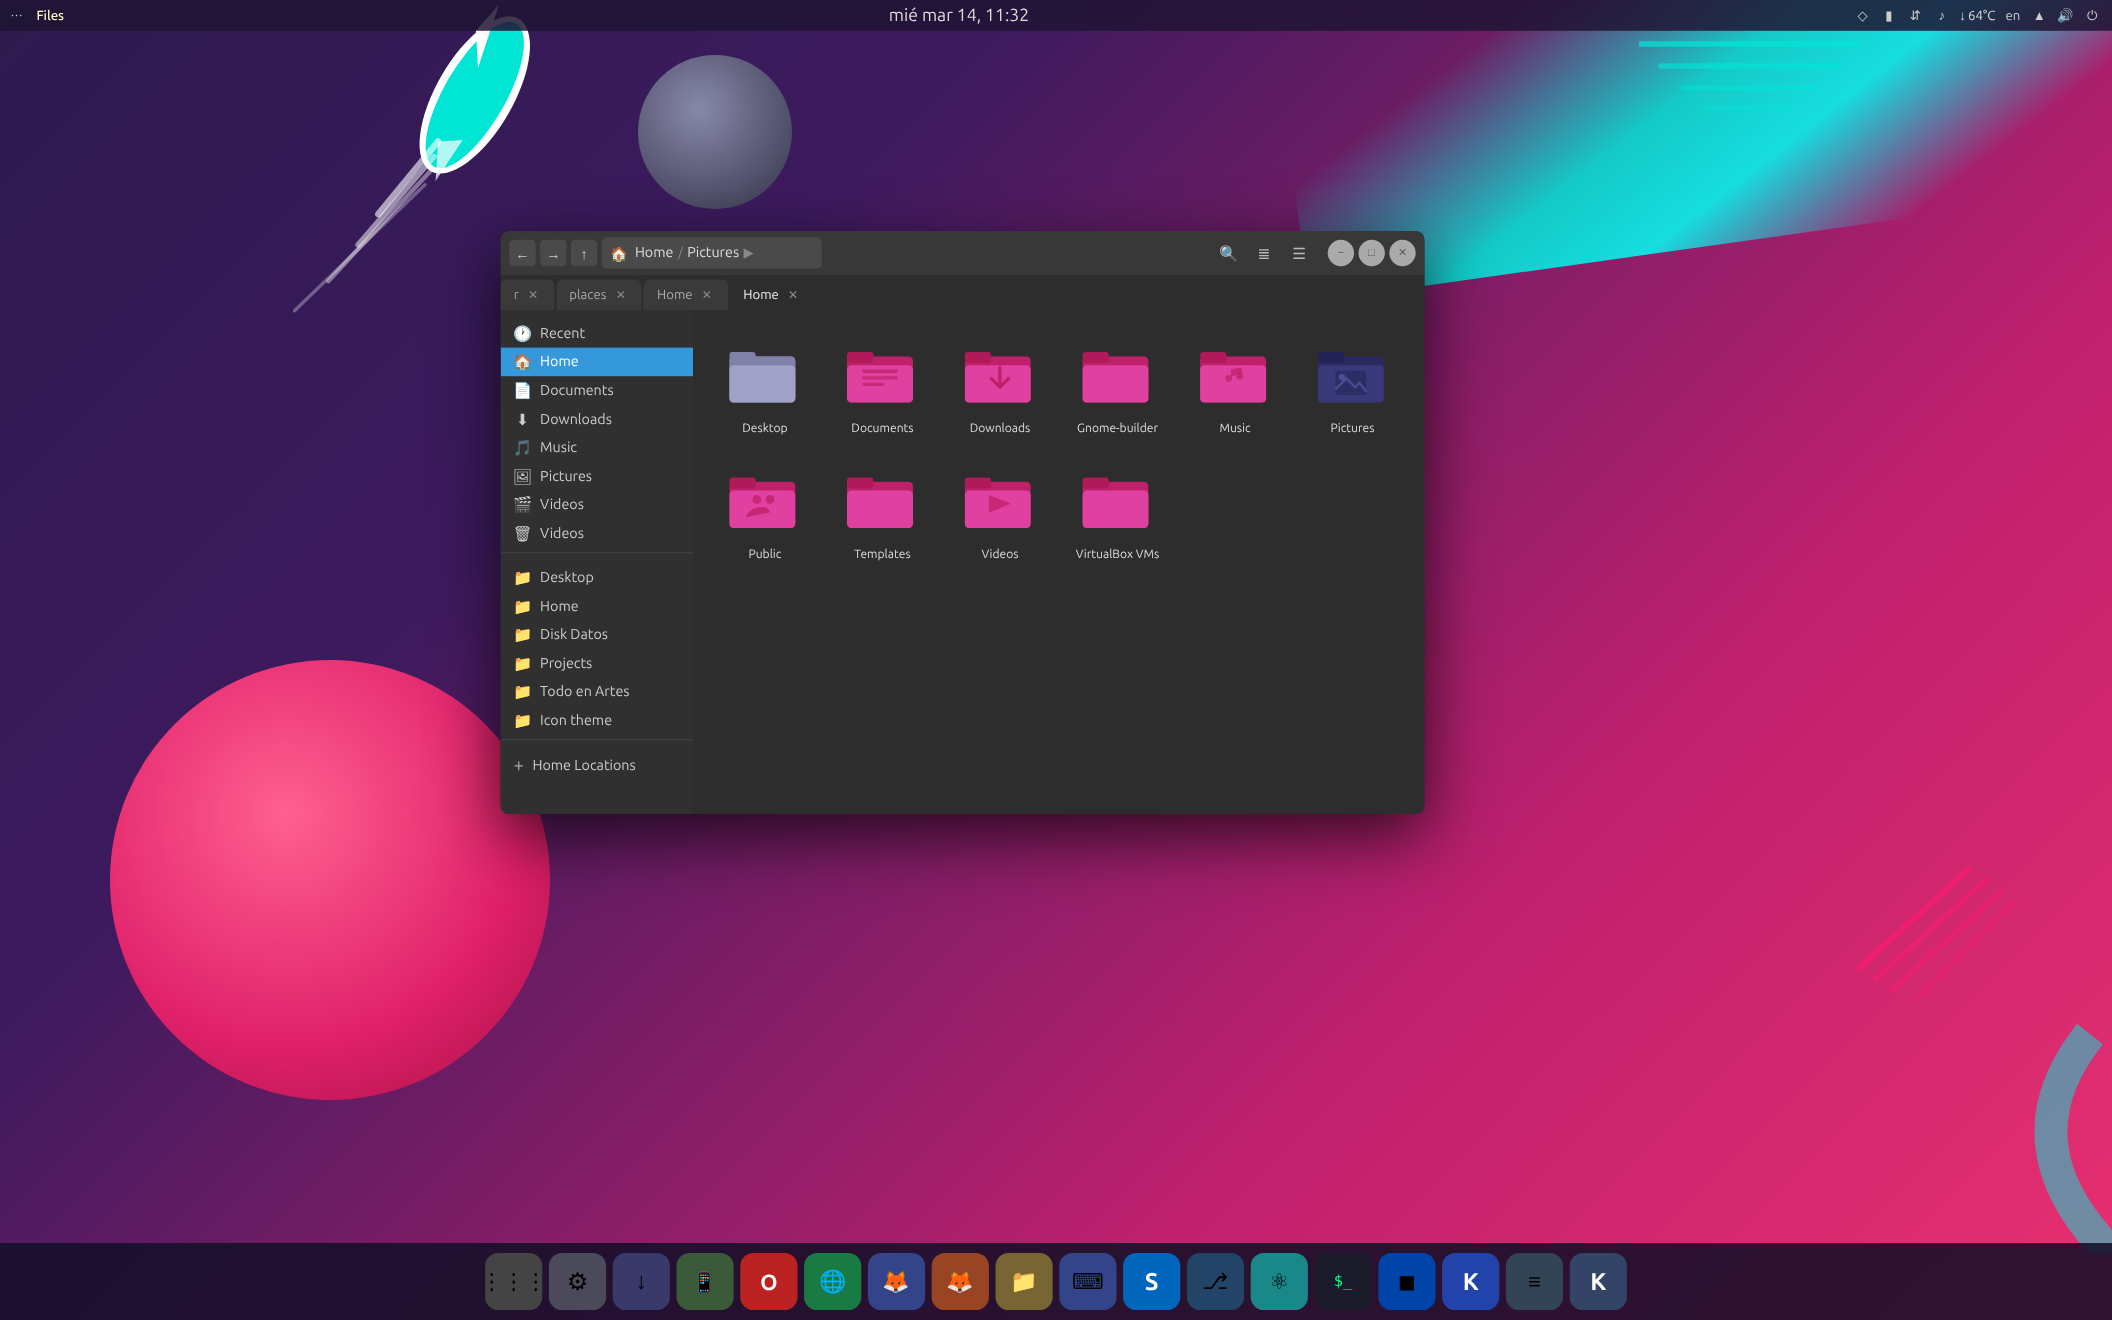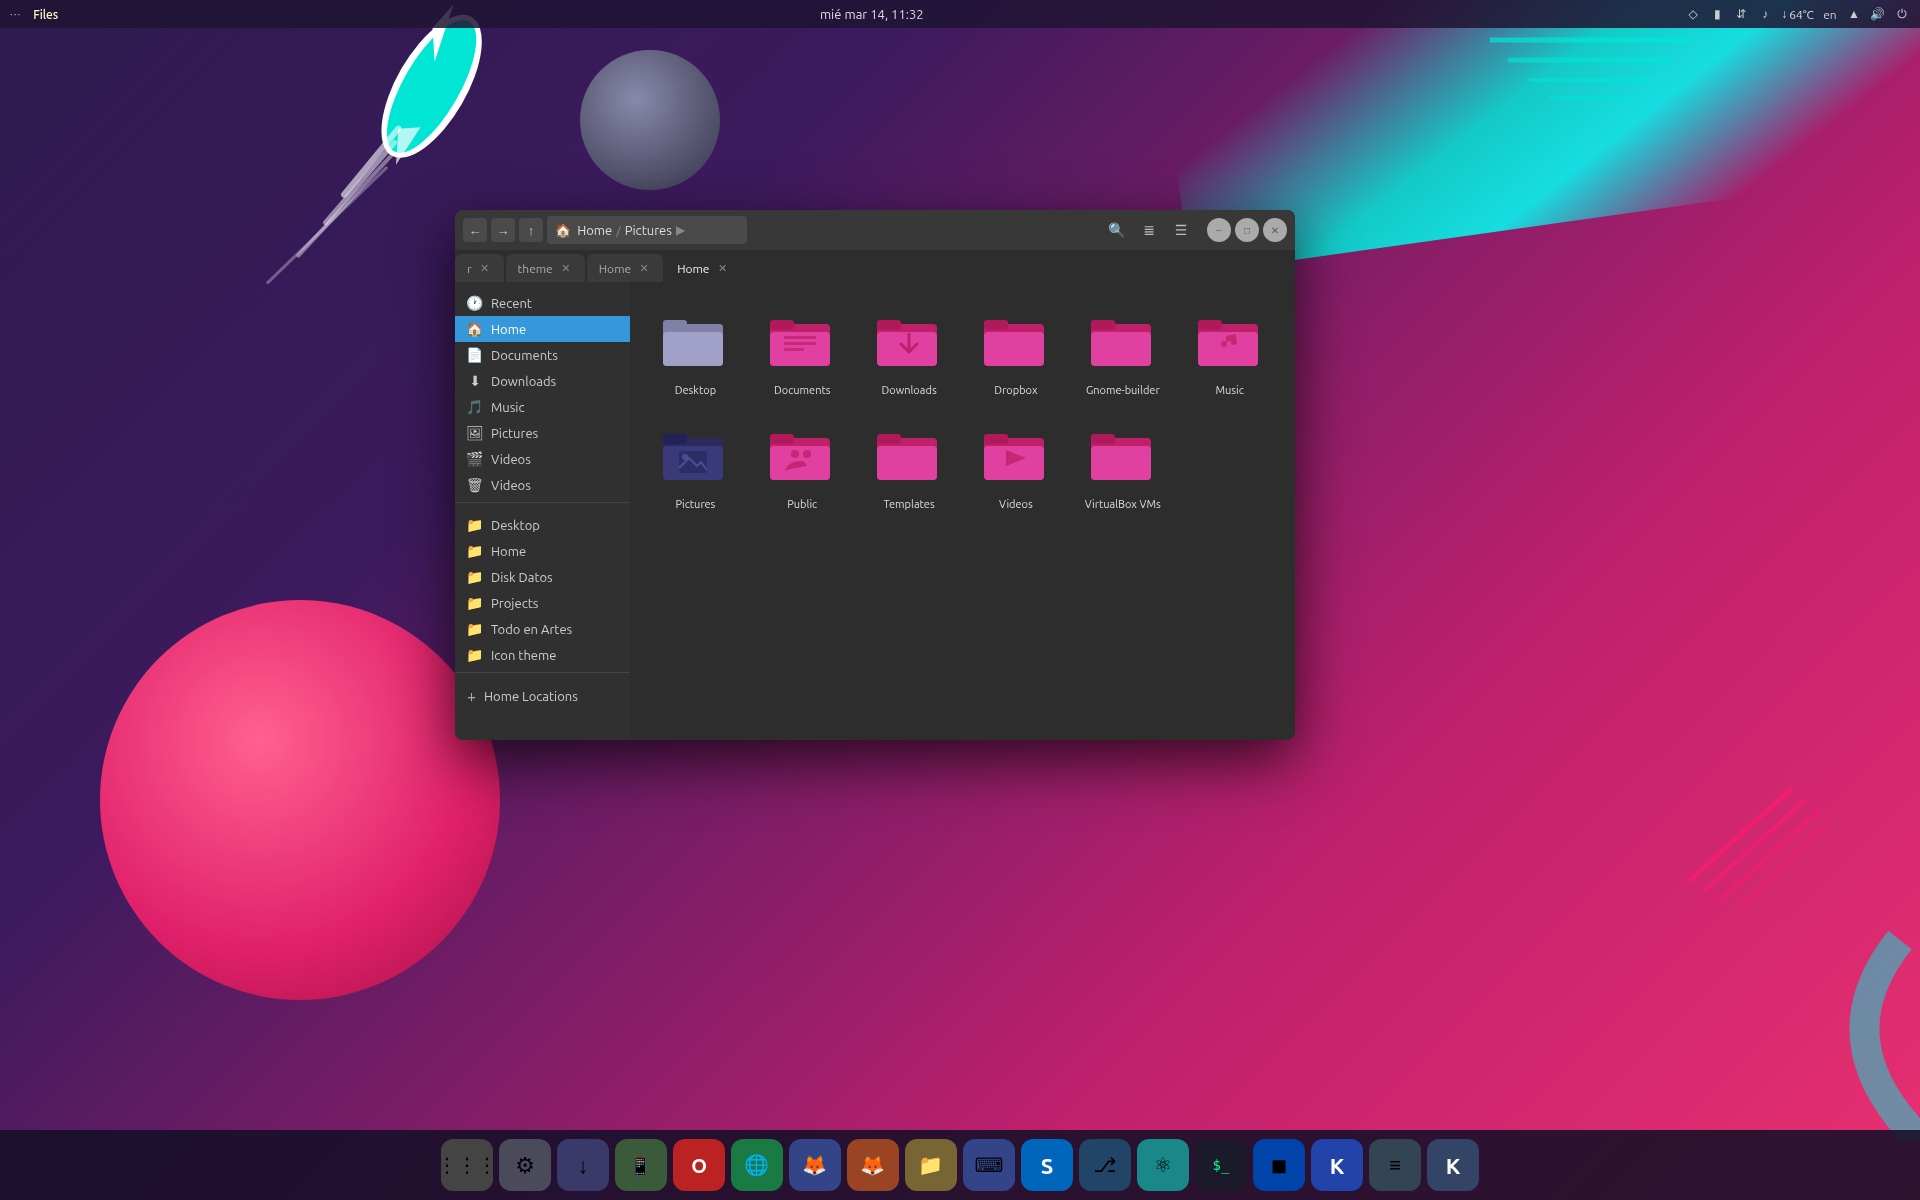--- a/index.html
+++ b/index.html
@@ -70,21 +70,21 @@
     }
 
     .topbar-appname {
       color: #fef9c3;
       font-size: 12px;
       font-weight: 500;
     }
 
     .topbar-center {
       color: #ddd;
-      font-size: 13px;
+      font-size: 16px;
     }
 
     .topbar-right {
       display: flex;
       align-items: center;
       gap: 8px;
       color: #ddd;
       font-size: 11px;
     }
 
@@ -479,21 +479,21 @@
       <button class="wc-btn wc-close">✕</button>
     </div>
   </div>
 
   <div class="tabs-bar">
     <div class="tab">
       <span>r</span>
       <button class="tab-close">✕</button>
     </div>
     <div class="tab">
-      <span>theme</span>
+      <span>places</span>
       <button class="tab-close">✕</button>
     </div>
     <div class="tab">
       <span>Home</span>
       <button class="tab-close">✕</button>
     </div>
     <div class="tab active">
       <span>Home</span>
       <button class="tab-close">✕</button>
     </div>
@@ -604,30 +604,20 @@
             <rect x="0" y="10" width="60" height="42" rx="4" fill="#c0206a"></rect>
             <rect x="0" y="18" width="60" height="34" rx="4" fill="#e040a0"></rect>
             <rect x="0" y="6" width="24" height="10" rx="3" fill="#b01a5a"></rect>
 
             <path d="M32 20 L32 36 M24 30 L32 38 L40 30" stroke="#c0206a" stroke-width="3" fill="none" stroke-linecap="round" stroke-linejoin="round"></path>
           </svg>
         </div>
         <span class="file-name">Downloads</span>
       </div>
 
-      <div class="file-item">
-        <div class="file-icon">
-          <svg width="64" height="56" viewBox="0 0 64 56">
-            <rect x="0" y="10" width="60" height="42" rx="4" fill="#c0206a"></rect>
-            <rect x="0" y="18" width="60" height="34" rx="4" fill="#e040a0"></rect>
-            <rect x="0" y="6" width="24" height="10" rx="3" fill="#b01a5a"></rect>
-          </svg>
-        </div>
-        <span class="file-name">Dropbox</span>
-      </div>
 
       <div class="file-item">
         <div class="file-icon">
           <svg width="64" height="56" viewBox="0 0 64 56">
             <rect x="0" y="10" width="60" height="42" rx="4" fill="#c0206a"></rect>
             <rect x="0" y="18" width="60" height="34" rx="4" fill="#e040a0"></rect>
             <rect x="0" y="6" width="24" height="10" rx="3" fill="#b01a5a"></rect>
           </svg>
         </div>
         <span class="file-name">Gnome-builder</span>

